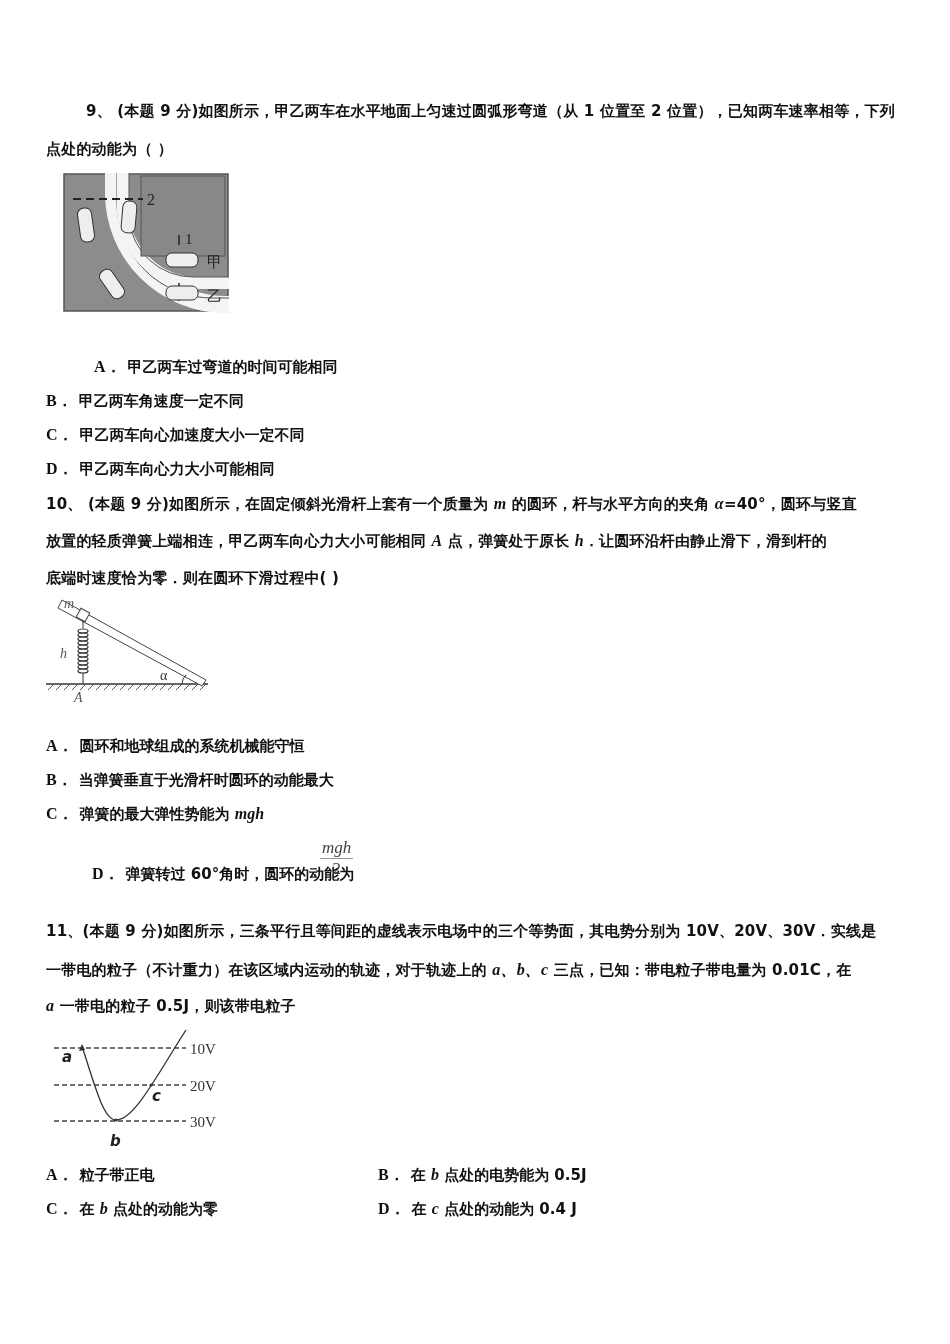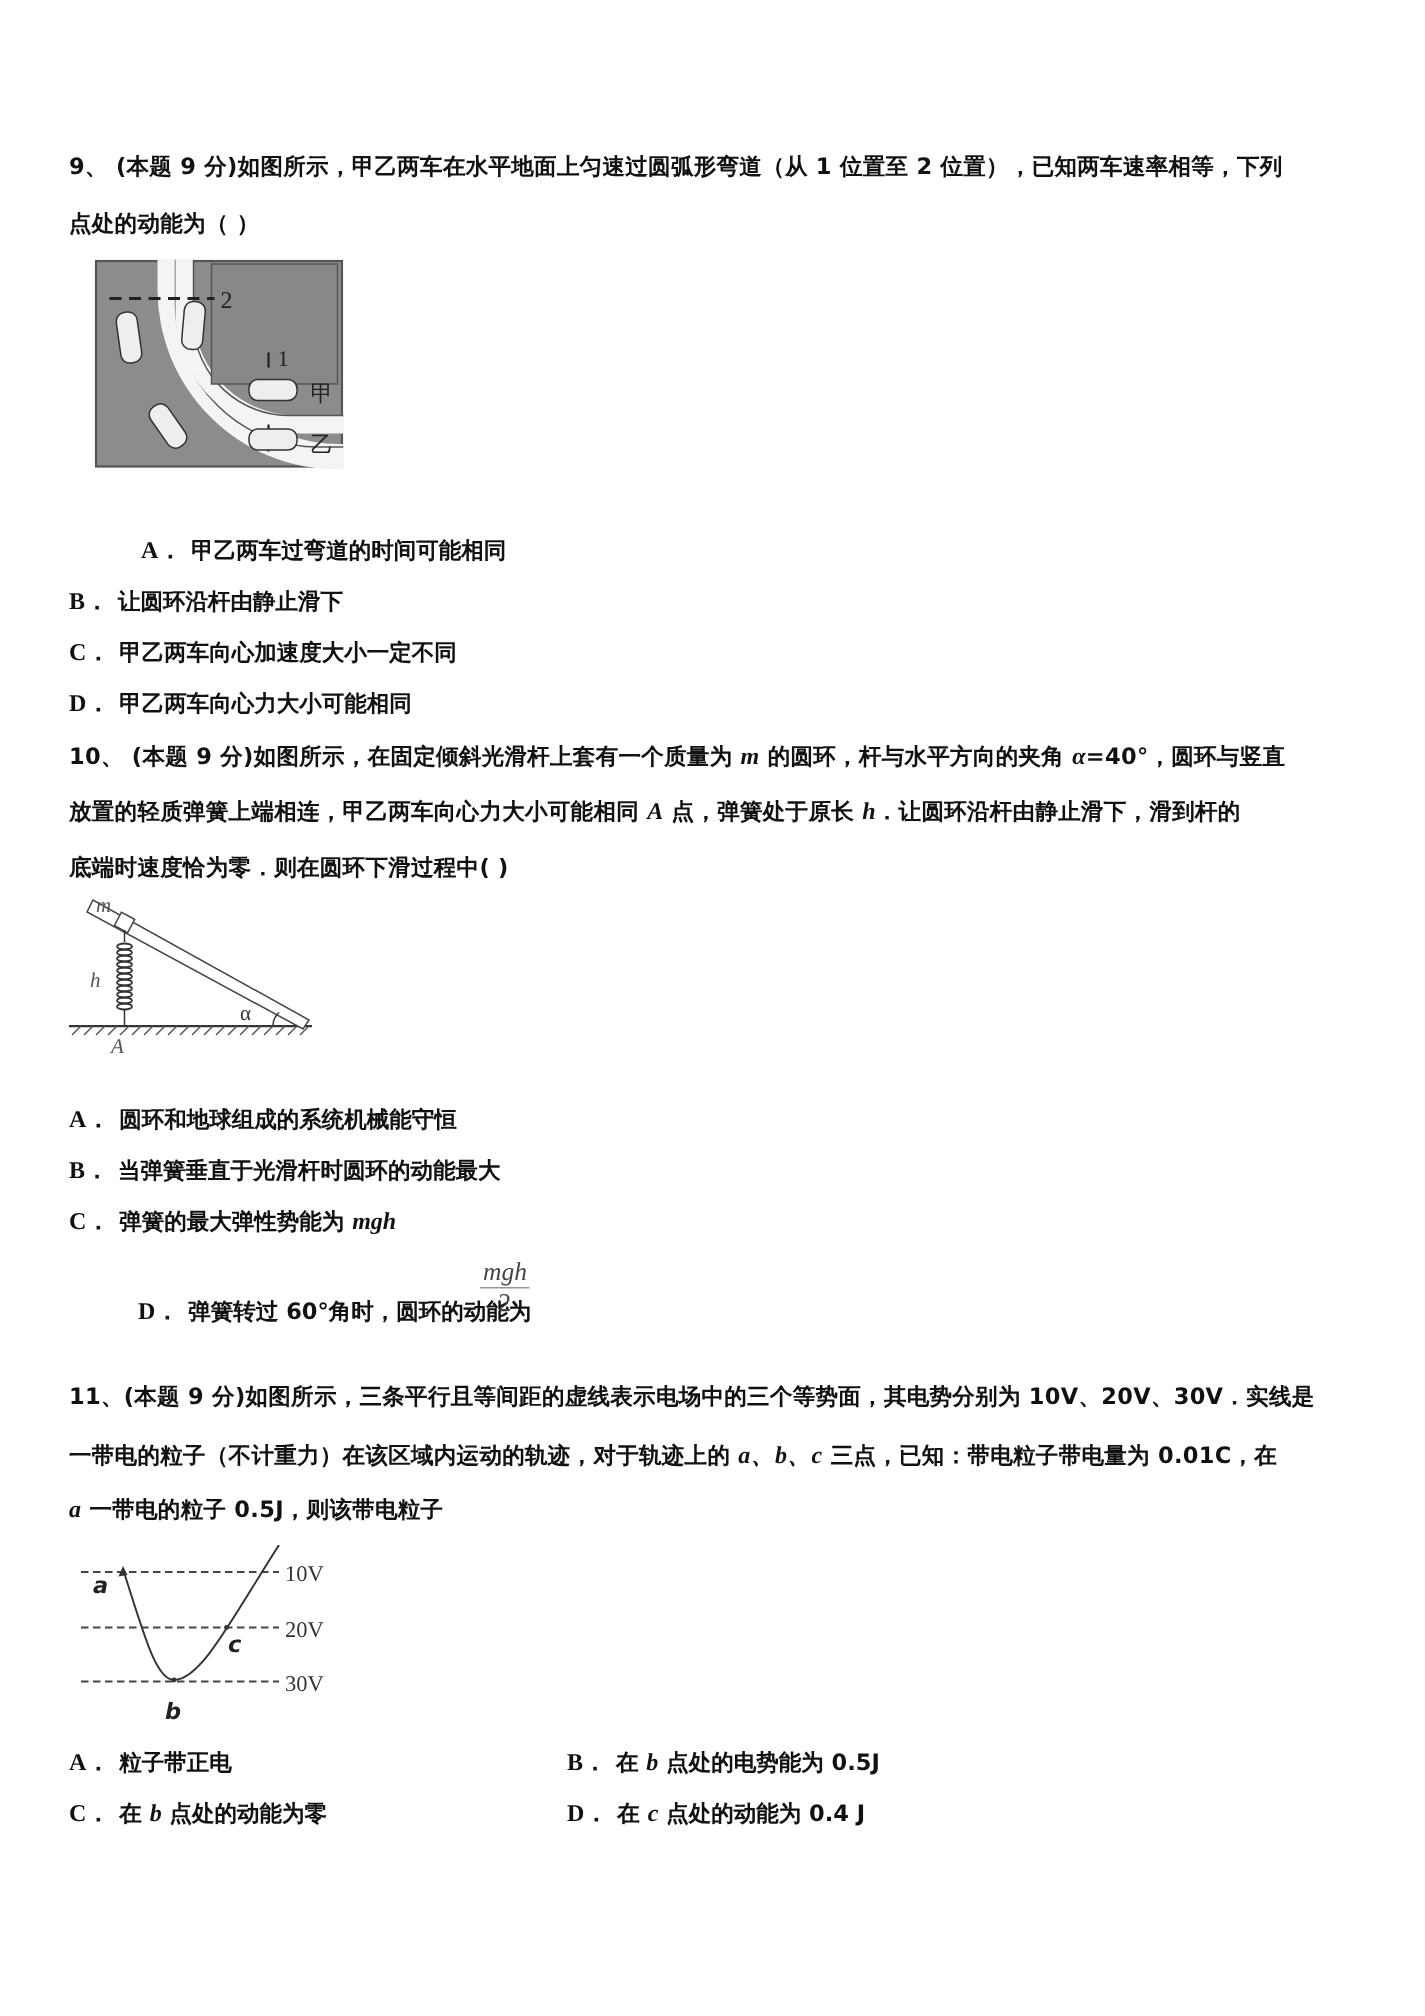--- a/index.html
+++ b/index.html
@@ -11,21 +11,21 @@
   .opt .txt { font-weight: bold; }
   .it { font-family: "Liberation Serif", serif; font-style: italic; font-weight: bold; font-size: 16px; }
   .fig { position: absolute; }
   .frac { position: absolute; font-family: "Liberation Serif", serif; font-style: italic; color: #444; text-align: center; }
   .frac .num { font-size: 17px; display: block; padding: 0 2px; border-bottom: 1px solid #999; }
   .frac .den { font-size: 17px; font-style: normal; display: block; }
 </style>
 </head>
 <body>
 
-<div class="line" style="top:102px;">9、 (本题 9 分)如图所示，甲乙两车在水平地面上匀速过圆弧形弯道（从 1 位置至 2 位置），已知两车速率相等，下列</div>
+<div class="line" style="top:102px;margin-left:40px;">9、 (本题 9 分)如图所示，甲乙两车在水平地面上匀速过圆弧形弯道（从 1 位置至 2 位置），已知两车速率相等，下列</div>
 <div class="line" style="top:140px;">点处的动能为（    ）</div>
 
 <div class="fig" style="left:63px; top:173px;">
   <svg width="166" height="140" viewBox="0 0 166 140">
     <rect x="1" y="1" width="164" height="137" fill="#8c8c8c" stroke="#555" stroke-width="1.5"></rect>
 
     <path d="M42 0 L42 20 A120 120 0 0 0 162 140 L166 140 L166 123 A103 103 0 0 1 60 20 L60 0 Z" fill="#f4f4f4"></path>
     <path d="M54 0 L54 30 A95 95 0 0 0 150 125 L166 125" fill="none" stroke="#555" stroke-width="1"></path>
     <path d="M60 0 L60 40 A75 75 0 0 0 135 110 L166 110" fill="none" stroke="#f4f4f4" stroke-width="12"></path>
     <path d="M66 0 L66 45 A64 64 0 0 0 130 104 L166 104" fill="none" stroke="#555" stroke-width="1"></path>
@@ -46,21 +46,21 @@
     <rect x="42" y="95" width="14" height="32" rx="6" fill="#eee" stroke="#333" transform="rotate(-35 49 111)"></rect>
     <rect x="103" y="80" width="32" height="14" rx="6" fill="#eee" stroke="#333"></rect>
     <rect x="103" y="113" width="32" height="14" rx="6" fill="#eee" stroke="#333"></rect>
   </svg>
 </div>
 
 <div class="opt" style="left:46px; top:357px;margin-left:48px;">
   <span class="lbl">A．</span><span class="txt">甲乙两车过弯道的时间可能相同</span>
 </div>
 <div class="opt" style="left:46px; top:391px;">
-  <span class="lbl">B．</span><span class="txt">让圆环沿杆由静止滑下</span>
+  <span class="lbl">B．</span><span class="txt">甲乙两车角速度一定不同</span>
 </div>
 <div class="opt" style="left:46px; top:425px;">
   <span class="lbl">C．</span><span class="txt">甲乙两车向心加速度大小一定不同</span>
 </div>
 <div class="opt" style="left:46px; top:459px;">
   <span class="lbl">D．</span><span class="txt">甲乙两车向心力大小可能相同</span>
 </div>
 
 <div class="line" style="top:495px;">
   <span>10、 (本题 9 分)如图所示，在固定倾斜光滑杆上套有一个质量为 </span><span class="it">m</span><span> 的圆环，杆与水平方向的夹角 </span><span class="it">α</span><span>=40°，圆环与竖直</span>

